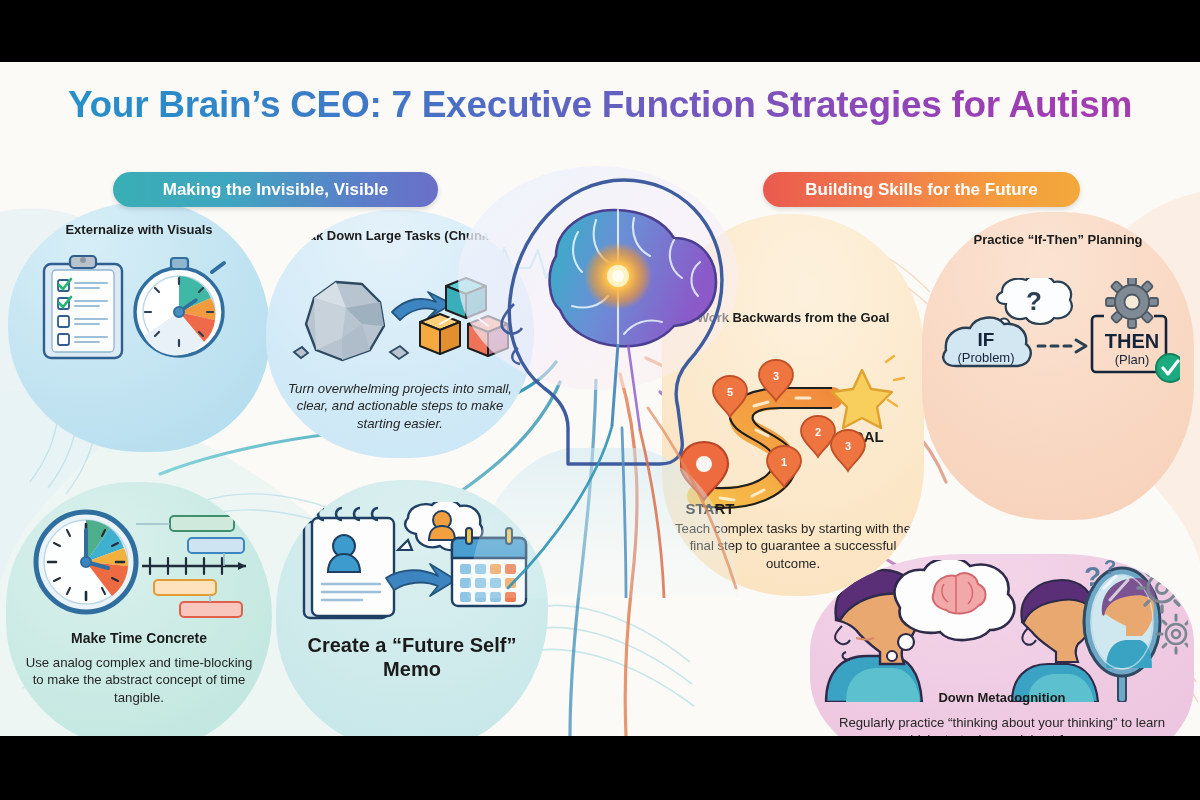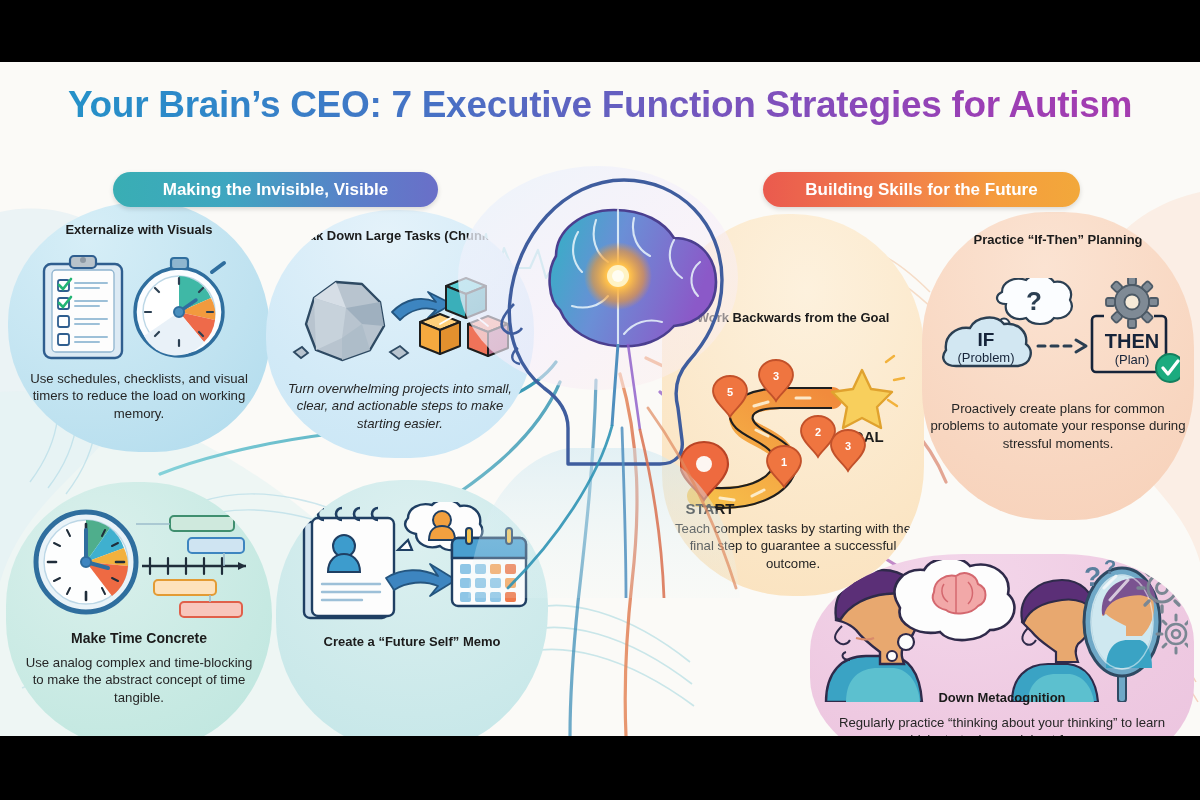--- a/index.html
+++ b/index.html
@@ -80,21 +80,21 @@
   #card-time .art { position:absolute; left:18px; top:22px; width:230px; height:118px; }
   #card-time .ttl { top:148px; font-size:14px; }
   #card-time .body { top:172px; padding:0 14px; }
 
   #card-memo {
     left:276px; top:418px; width:272px; height:272px;
     background:radial-gradient(120% 120% at 50% 20%,#dcf0f0 0%,#cbe9ea 55%,#bde3e6 100%);
     border-radius:46% 50% 48% 48% / 48% 46% 52% 48%;
   }
   #card-memo .art { position:absolute; left:14px; top:22px; width:244px; height:122px; }
-  #card-memo .ttl { top:154px; font-size:13px; }
+  #card-memo .ttl { top:154px; font-size:20px; }
   #card-memo .body { top:178px; padding:0 10px; }
 
   #card-backwards {
     left:662px; top:152px; width:262px; height:382px;
     background:radial-gradient(130% 120% at 55% 20%,#fdf1dd 0%,#fbe6c6 55%,#f9ddb4 100%);
     border-radius:48% 50% 46% 50% / 34% 36% 34% 32%;
   }
   #card-backwards .ttl { top:96px; }
   #card-backwards .art { position:absolute; left:18px; top:140px; width:228px; height:160px; }
   #card-backwards .body { top:306px; padding:0 10px; }
@@ -313,21 +313,20 @@
             <path d="M143 96 v-6"></path>
             <path d="M109 62 h6"></path>
           <path d="M119 38 l4 4"></path>
             <path d="M167 38 l-4 4"></path>
             <path d="M167 86 l-4 -4"></path>
             <path d="M119 86 l4 -4"></path>
         </g>
         <path d="M143 62 L160 50" stroke="#2f6e9e" stroke-width="3.4" stroke-linecap="round"></path>
         <circle cx="143" cy="62" r="5" fill="#4a90bf" stroke="#2f6e9e" stroke-width="2"></circle>
       </svg>
-      <div class="body">Use schedules, checklists, and visual timers to reduce the load on working memory.</div>
     </div>
 
     <div class="card" id="card-chunking">
       <div class="ttl">Break Down Large Tasks (Chunking)</div>
       <svg class="art" viewBox="0 0 224 104">
 
         <path d="M18 56 L26 30 L48 14 L74 16 L92 34 L96 58 L82 82 L54 92 L28 82 Z" fill="#b8c4cf" stroke="#2e4a63" stroke-width="2.4" stroke-linejoin="round"></path>
         <path d="M48 14 L58 40 L26 30 Z" fill="#d6dee6"></path>
         <path d="M58 40 L92 34 L96 58 L74 56 Z" fill="#9fb0bf"></path>
         <path d="M26 30 L58 40 L54 70 L28 82 Z" fill="#c7d2db"></path>
@@ -566,21 +565,20 @@
             <rect x="17" y="-4" width="9" height="8" rx="2" transform="rotate(45)"></rect>
           </g>
           <circle cx="0" cy="0" r="7.5" fill="#f6ead8" stroke="#4d5a66" stroke-width="1.8"></circle>
         </g>
 
         <g>
           <circle cx="234" cy="90" r="14" fill="#1cab7f" stroke="#14805f" stroke-width="2"></circle>
           <path d="M227 90 l5 6 l10 -13" fill="none" stroke="#fff" stroke-width="3.2" stroke-linecap="round" stroke-linejoin="round"></path>
         </g>
       </svg>
-      <div class="body">Proactively create plans for common problems to automate your response during stressful moments.</div>
     </div>
 
     <div class="card" id="card-meta">
       <svg class="art" viewBox="0 0 372 142">
 
         <g>
           <path d="M10 142 C10 112 26 96 50 96 L72 96 C92 96 104 112 106 142 Z" fill="#3aa3c4" stroke="#2f2a4a" stroke-width="2.4"></path>
           <path d="M30 142 C30 118 44 108 62 108 L78 108 C94 110 102 124 104 142 Z" fill="#5cc0cf"></path>
           <path d="M20 60 C20 34 40 16 64 16 C86 16 102 32 102 54 C102 68 96 78 88 86
                    C84 92 86 98 88 104 L64 104 L64 92 C56 86 46 78 40 70 C32 62 20 60 20 60 Z" fill="#e8a86f" stroke="#2f2a4a" stroke-width="2.4"></path>

